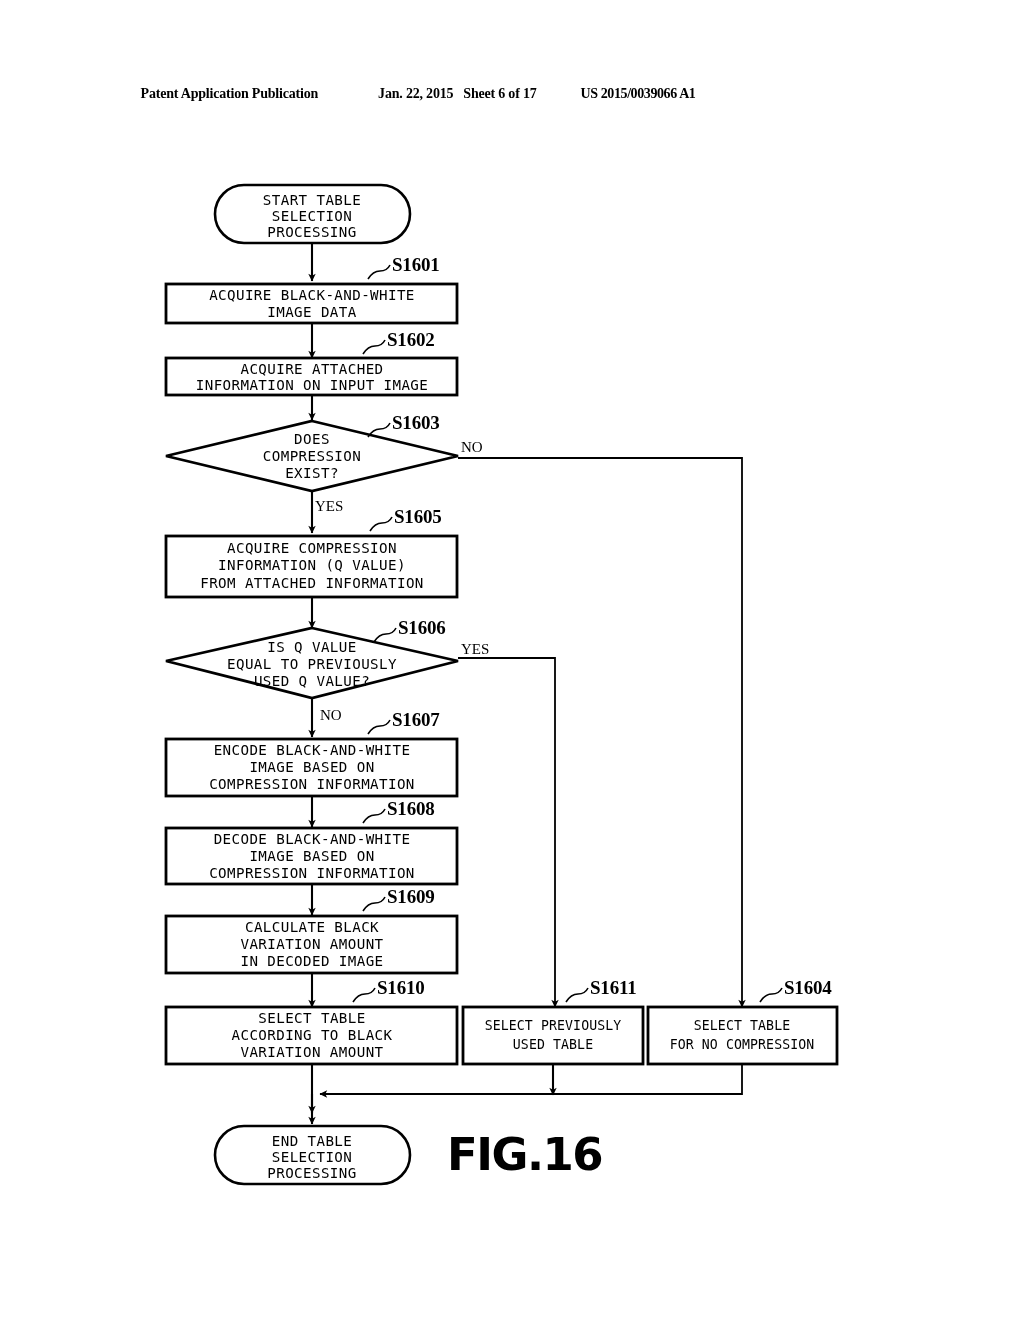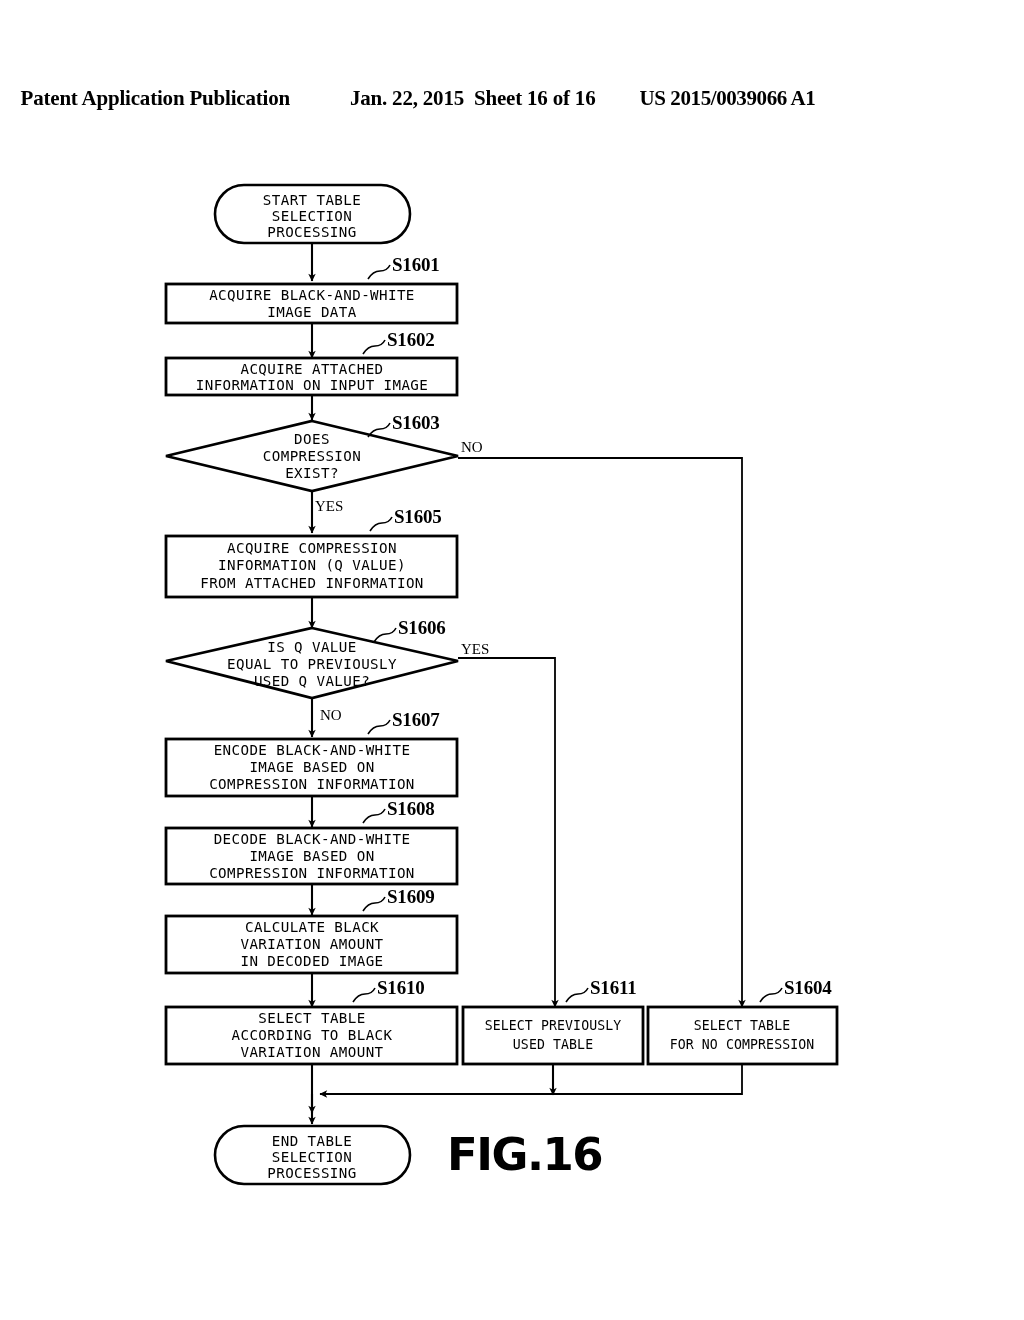--- a/index.html
+++ b/index.html
@@ -21,21 +21,21 @@
     position: absolute;
     top: 86px;
     left: 0;
     width: 836px;
     height: 28px;
     display: flex;
     justify-content: center;
     align-items: baseline;
     font-family: "Liberation Serif", serif;
     font-weight: bold;
-    font-size: 21px;
+    font-size: 14px;
     letter-spacing: -0.2px;
     white-space: nowrap;
   }
   #page-header .hdr-pub   { margin-right: 44px; }
   #page-header .hdr-date  { margin-right: 10px; margin-left: 16px; }
   #page-header .hdr-sheet { margin-right: 44px; }
   #page-header .hdr-pat   { letter-spacing: -0.4px; }
 
   
   #figure-canvas {
@@ -86,21 +86,21 @@
   .shape-stroke { stroke: #000000; }
   .flow-line    { stroke: #000000; fill: none; }
   .leader       { stroke: #000000; fill: none; stroke-width: 1.6; }
 </style>
 </head>
 <body>
 
 <div id="page-header">
   <span class="hdr-pub">Patent Application Publication</span>
   <span class="hdr-date">Jan. 22, 2015</span>
-  <span class="hdr-sheet">Sheet 16 of 16</span>
+  <span class="hdr-sheet">Sheet 6 of 17</span>
   <span class="hdr-pat">US 2015/0039066 A1</span>
 </div>
 
 <div id="figure-canvas">
 <svg width="1024" height="1320" viewBox="0 0 1024 1320" xmlns="http://www.w3.org/2000/svg">
   <defs>
     <marker id="arrowhead" markerWidth="9" markerHeight="9" refX="7.6" refY="4.2" orient="auto" markerUnits="userSpaceOnUse">
       <path d="M0.4,0.5 L8.2,4.2 L0.4,7.9 L2.3,4.2 Z" fill="#000000"></path>
     </marker>
     <marker id="arrowhead-left" markerWidth="9" markerHeight="9" refX="7.6" refY="4.2" orient="auto" markerUnits="userSpaceOnUse">

